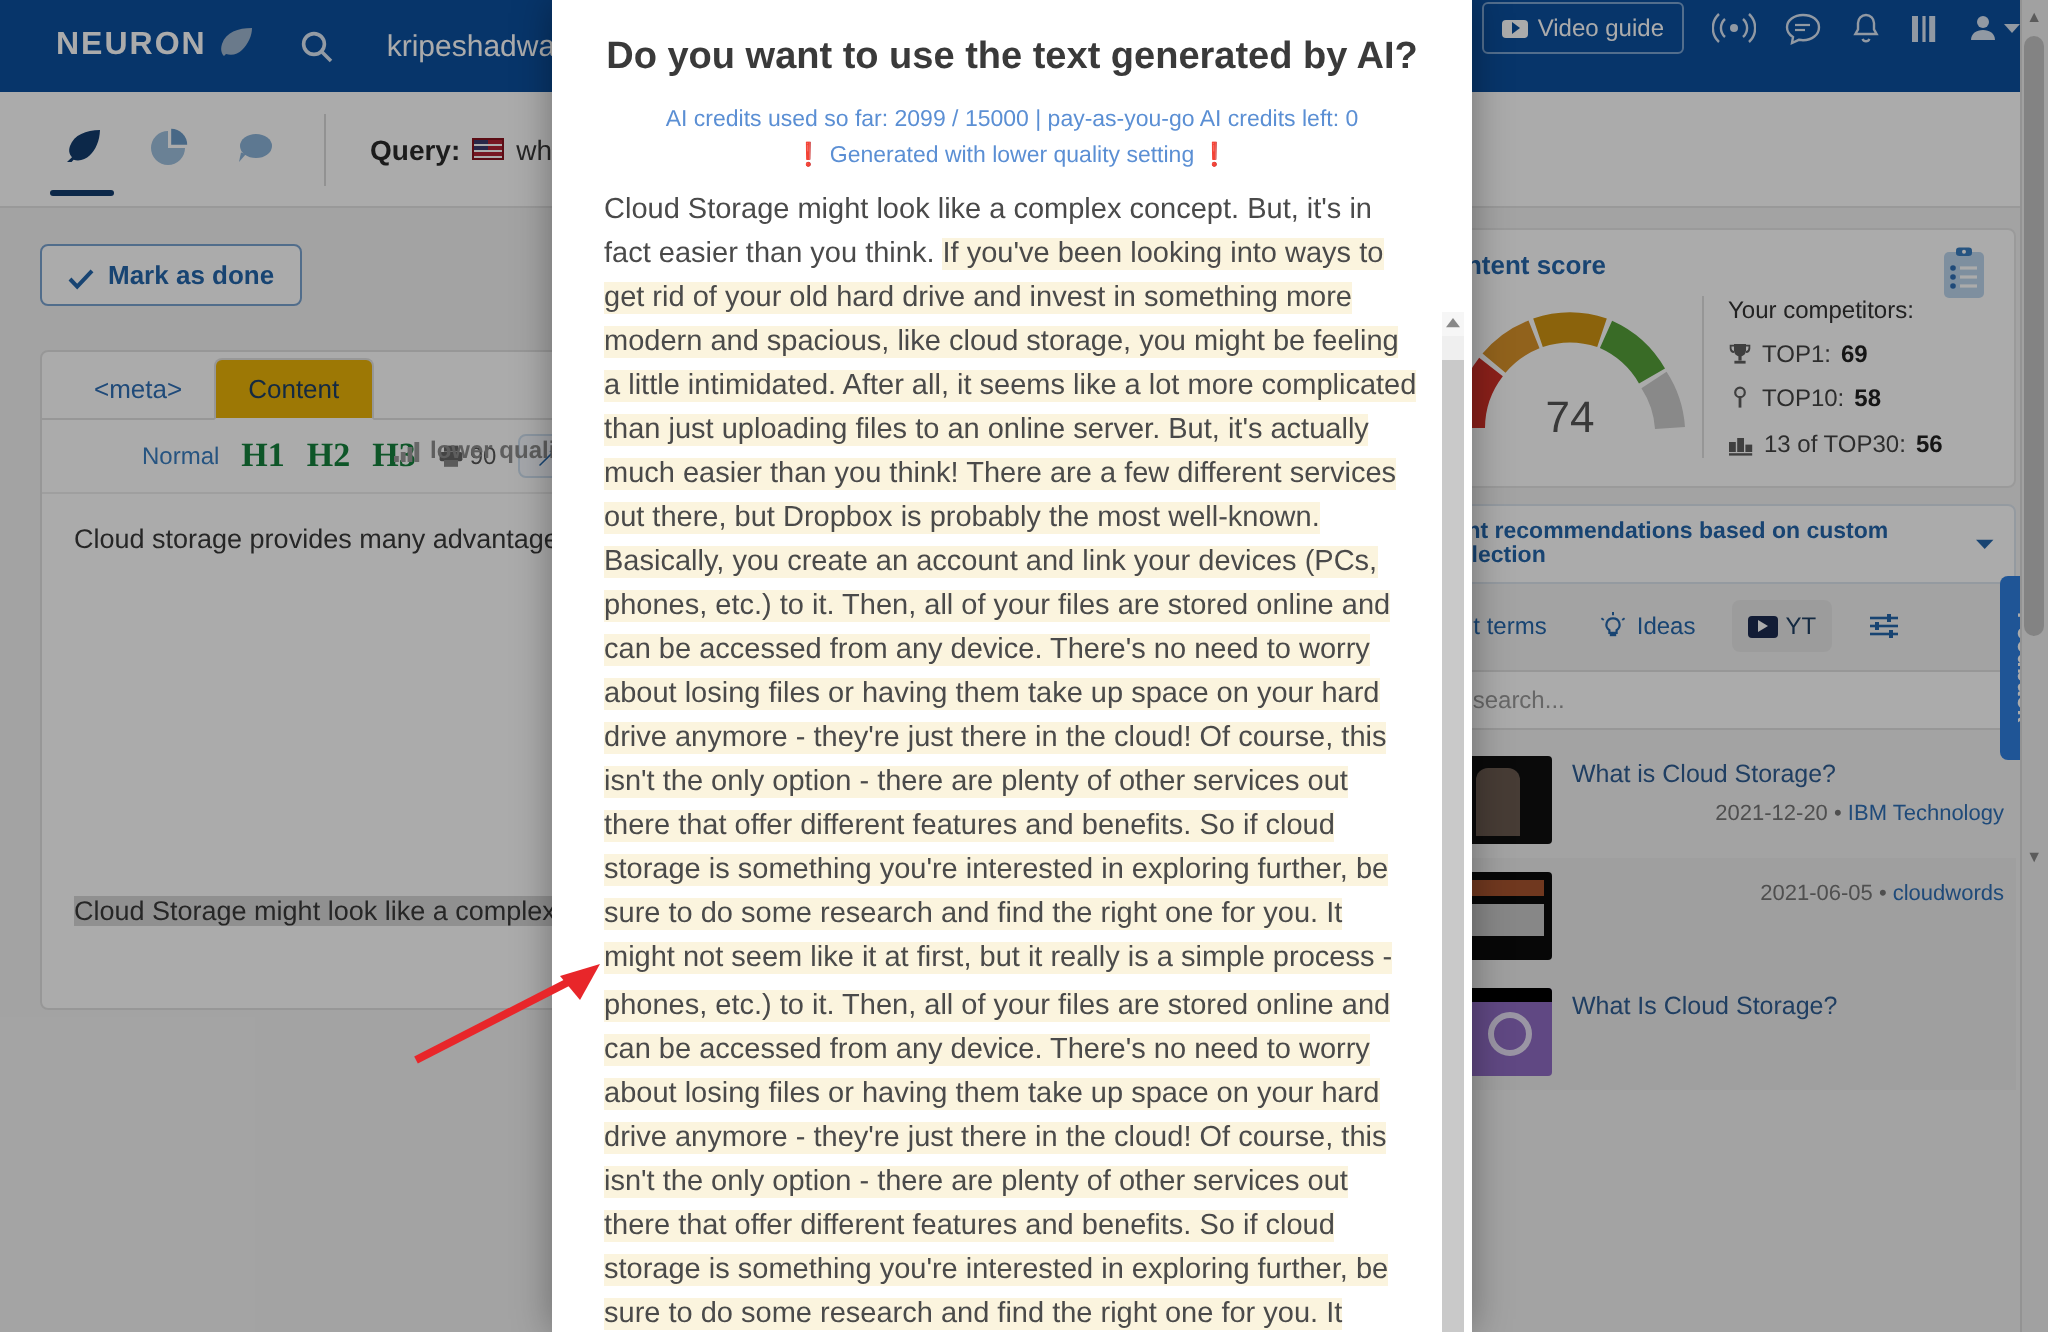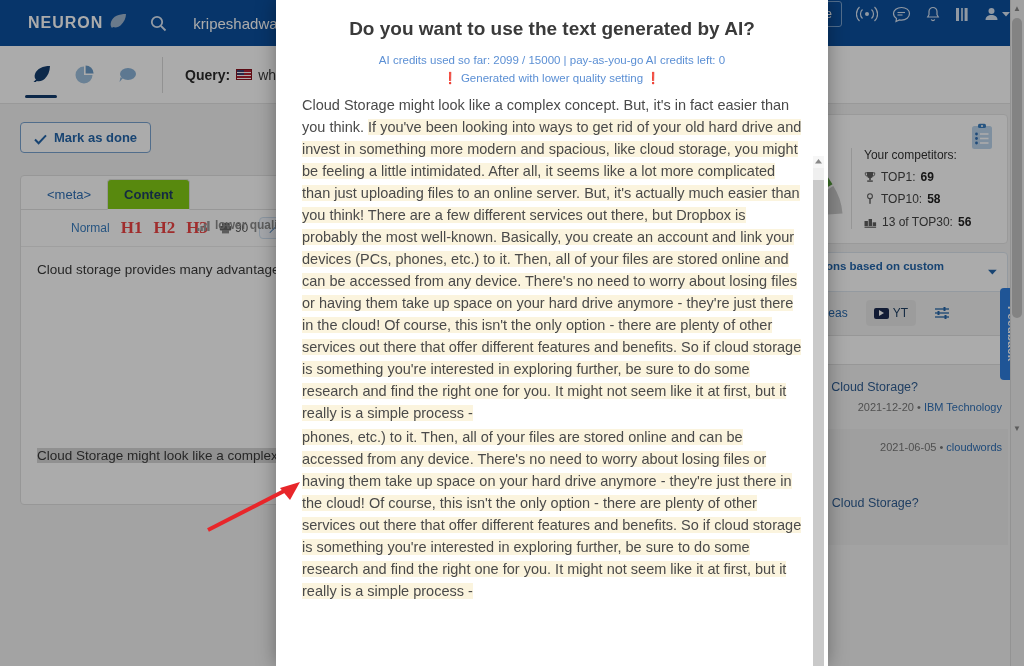--- a/index.html
+++ b/index.html
@@ -97,26 +97,26 @@
     font-size:13px; padding:7px 13px; display:inline-flex; align-items:flex-end; gap:7px;
     font-weight:bold;
   }
   .editor-card {
     margin-top:22px; background:#ffffff; border:1px solid #e2e2e2; border-radius:4px;
     height:330px; position:relative;
   }
   .ed-tabs { display:flex; align-items:flex-end; height:34px; padding-left:10px;
              border-bottom:1px solid #e2e2e2; }
   .ed-tab { font-size:13px; color:#2f6fb5; padding:7px 16px; border-radius:4px 4px 0 0; }
-  .ed-tab.active { background:#84cc16; border:1px solid #e2e2e2; border-bottom:1px solid #fff;
-                   color:#1f3f63; font-weight:bold; margin-bottom:-1px; }
+  .ed-tab.active { background:#eab308; border:1px solid #e2e2e2; border-bottom:1px solid #fff;
+                   color:#1f3f63; font-weight:normal; margin-bottom:-1px; }
   .ed-toolbar { display:flex; align-items:center; gap:11px; padding:7px 14px; font-size:13px;
                 border-bottom:1px solid #ededed; }
   .tb-normal { color:#3a7ec0; font-size:12px;margin-left:36px; }
-  .tb-h { font-family:"Liberation Serif", serif; font-weight:bold; font-size:17px; color:#ef4444; }
+  .tb-h { font-family:"Liberation Serif", serif; font-weight:bold; font-size:17px; color:#15803d; }
   .tb-count { display:flex; align-items:center; gap:3px; color:#555; font-size:12px; }
   .ai-start-btn {
     border:1px solid #cfe0f0; border-radius:4px; background:#f6faff; color:#2466ab;
     font-size:11px; font-weight:bold; padding:4px 8px; display:flex; align-items:center; gap:5px;
   }
   .lowq-badge {
     position:absolute; left:176px; top:42px; display:flex; align-items:center; gap:4px;
     color:#8d8d8d; font-size:12px; font-weight:bold;
   }
   .help-dot { width:13px; height:13px; border-radius:50%; background:#5b9bd5; color:#fff;
@@ -182,21 +182,21 @@
                  border-left:1px solid #dcdcdc; }
   .page-thumb { position:absolute; right:2px; top:18px; width:10px; height:300px;
                 background:#c4c4c4; border-radius:5px; }
   .page-arrow { position:absolute; right:3px; font-size:8px; color:#888; }
 
   
   .dimmer { position:absolute; inset:0; background:rgba(0,0,0,0.33); }
 
   
   .modal {
-    position:absolute; left:276px; top:0; width:552px; height:666px;
+    position:absolute; left:276px; top:0; width:460px; height:666px;
     background:#ffffff; box-shadow:0 0 18px rgba(0,0,0,.35);
     display:flex; flex-direction:column; overflow:hidden;
   }
   .modal-head { padding:18px 22px 4px; }
   .modal-title {
     text-align:center; font-size:19px; font-weight:bold; color:#3a3a3a;
   }
   .modal-credits { text-align:center; font-size:11.5px; color:#5b8fd4; margin-top:12px;
                    line-height:1.55; }
   .warn { color:#3b7fd6; }

